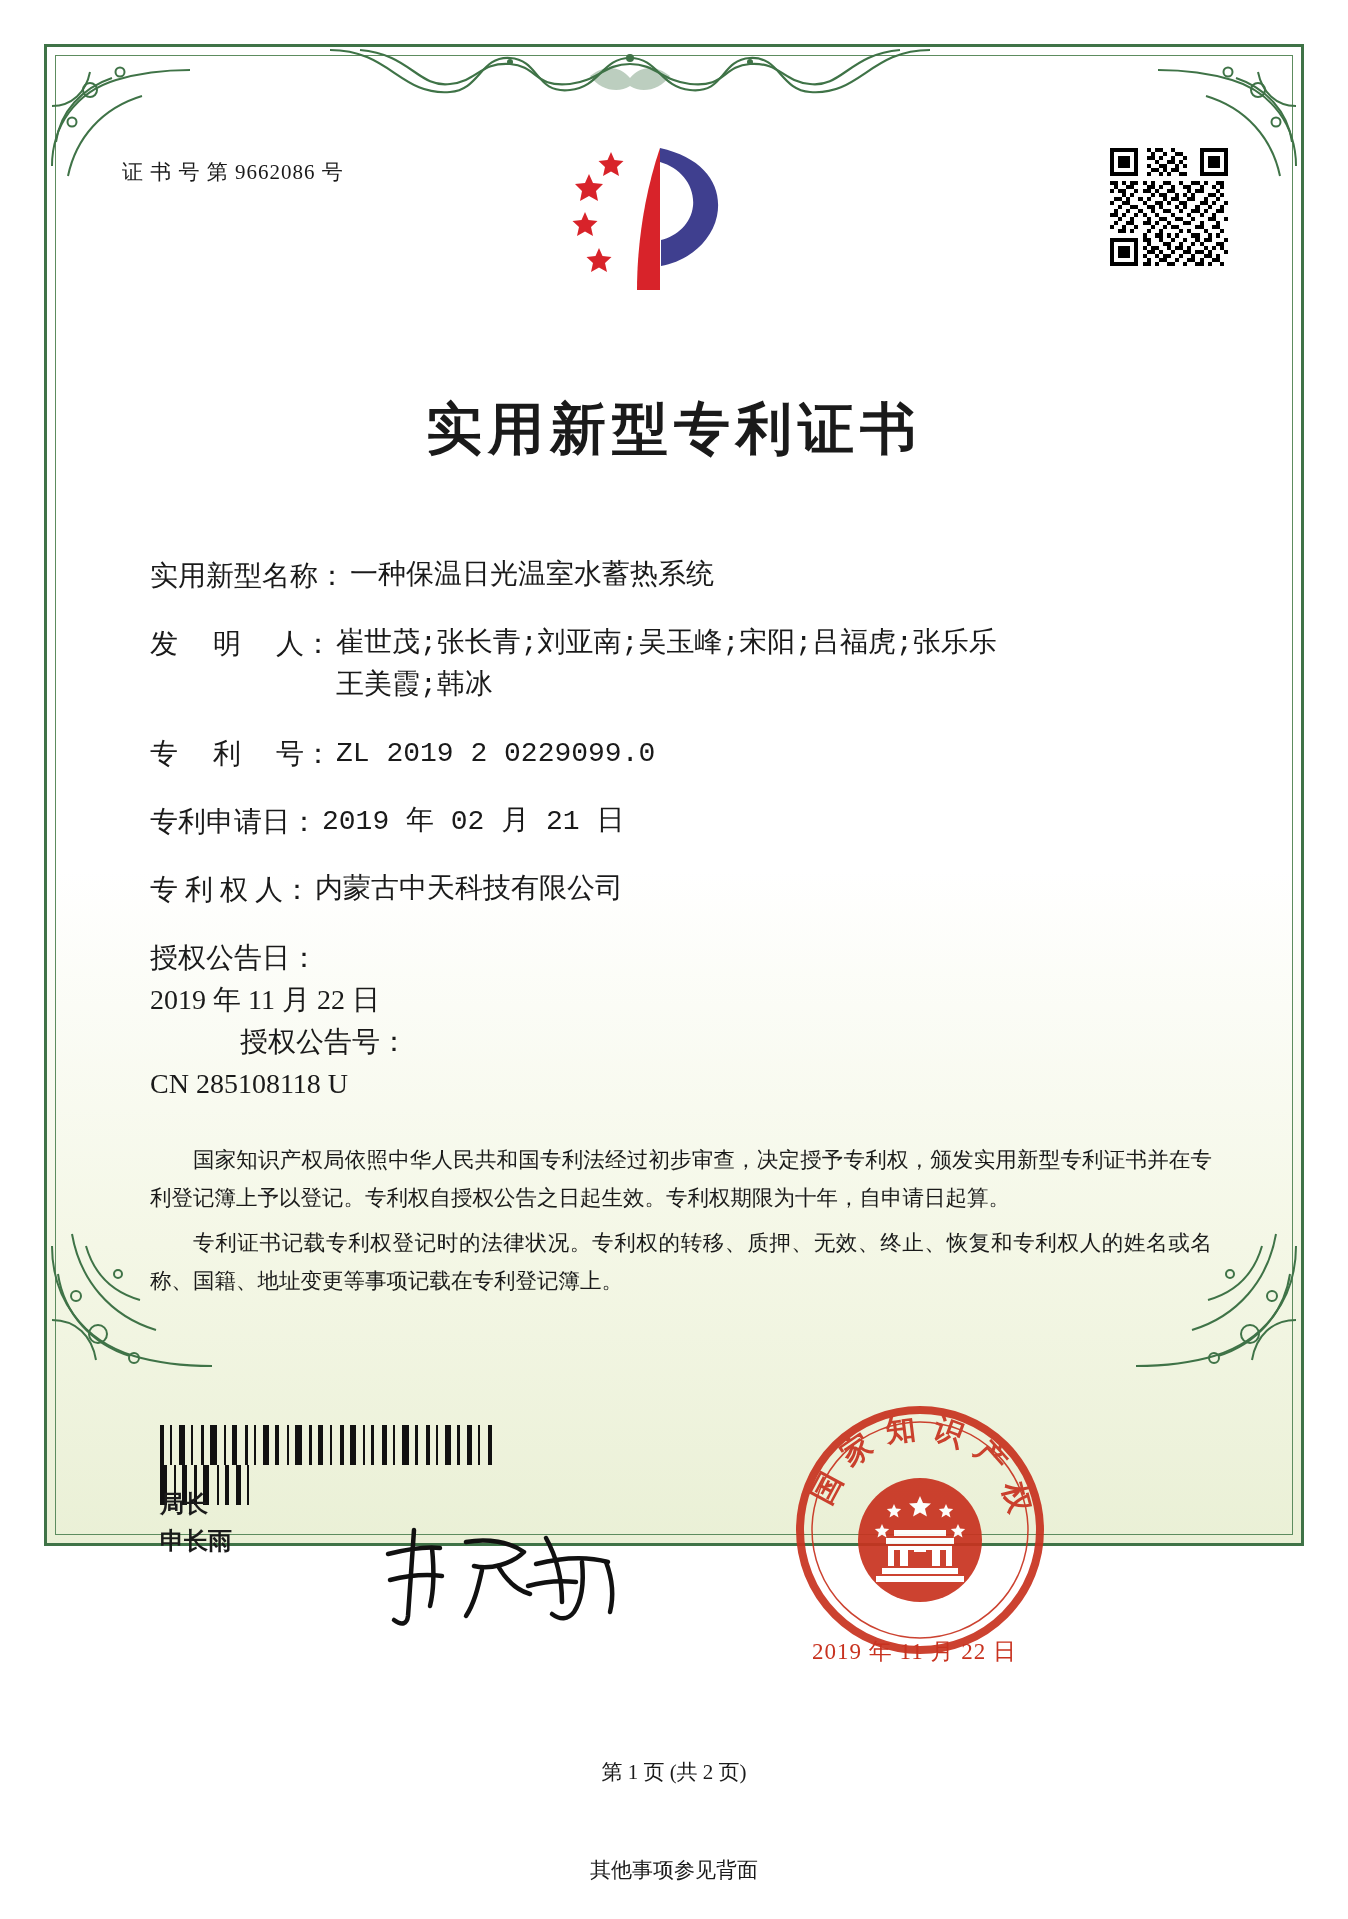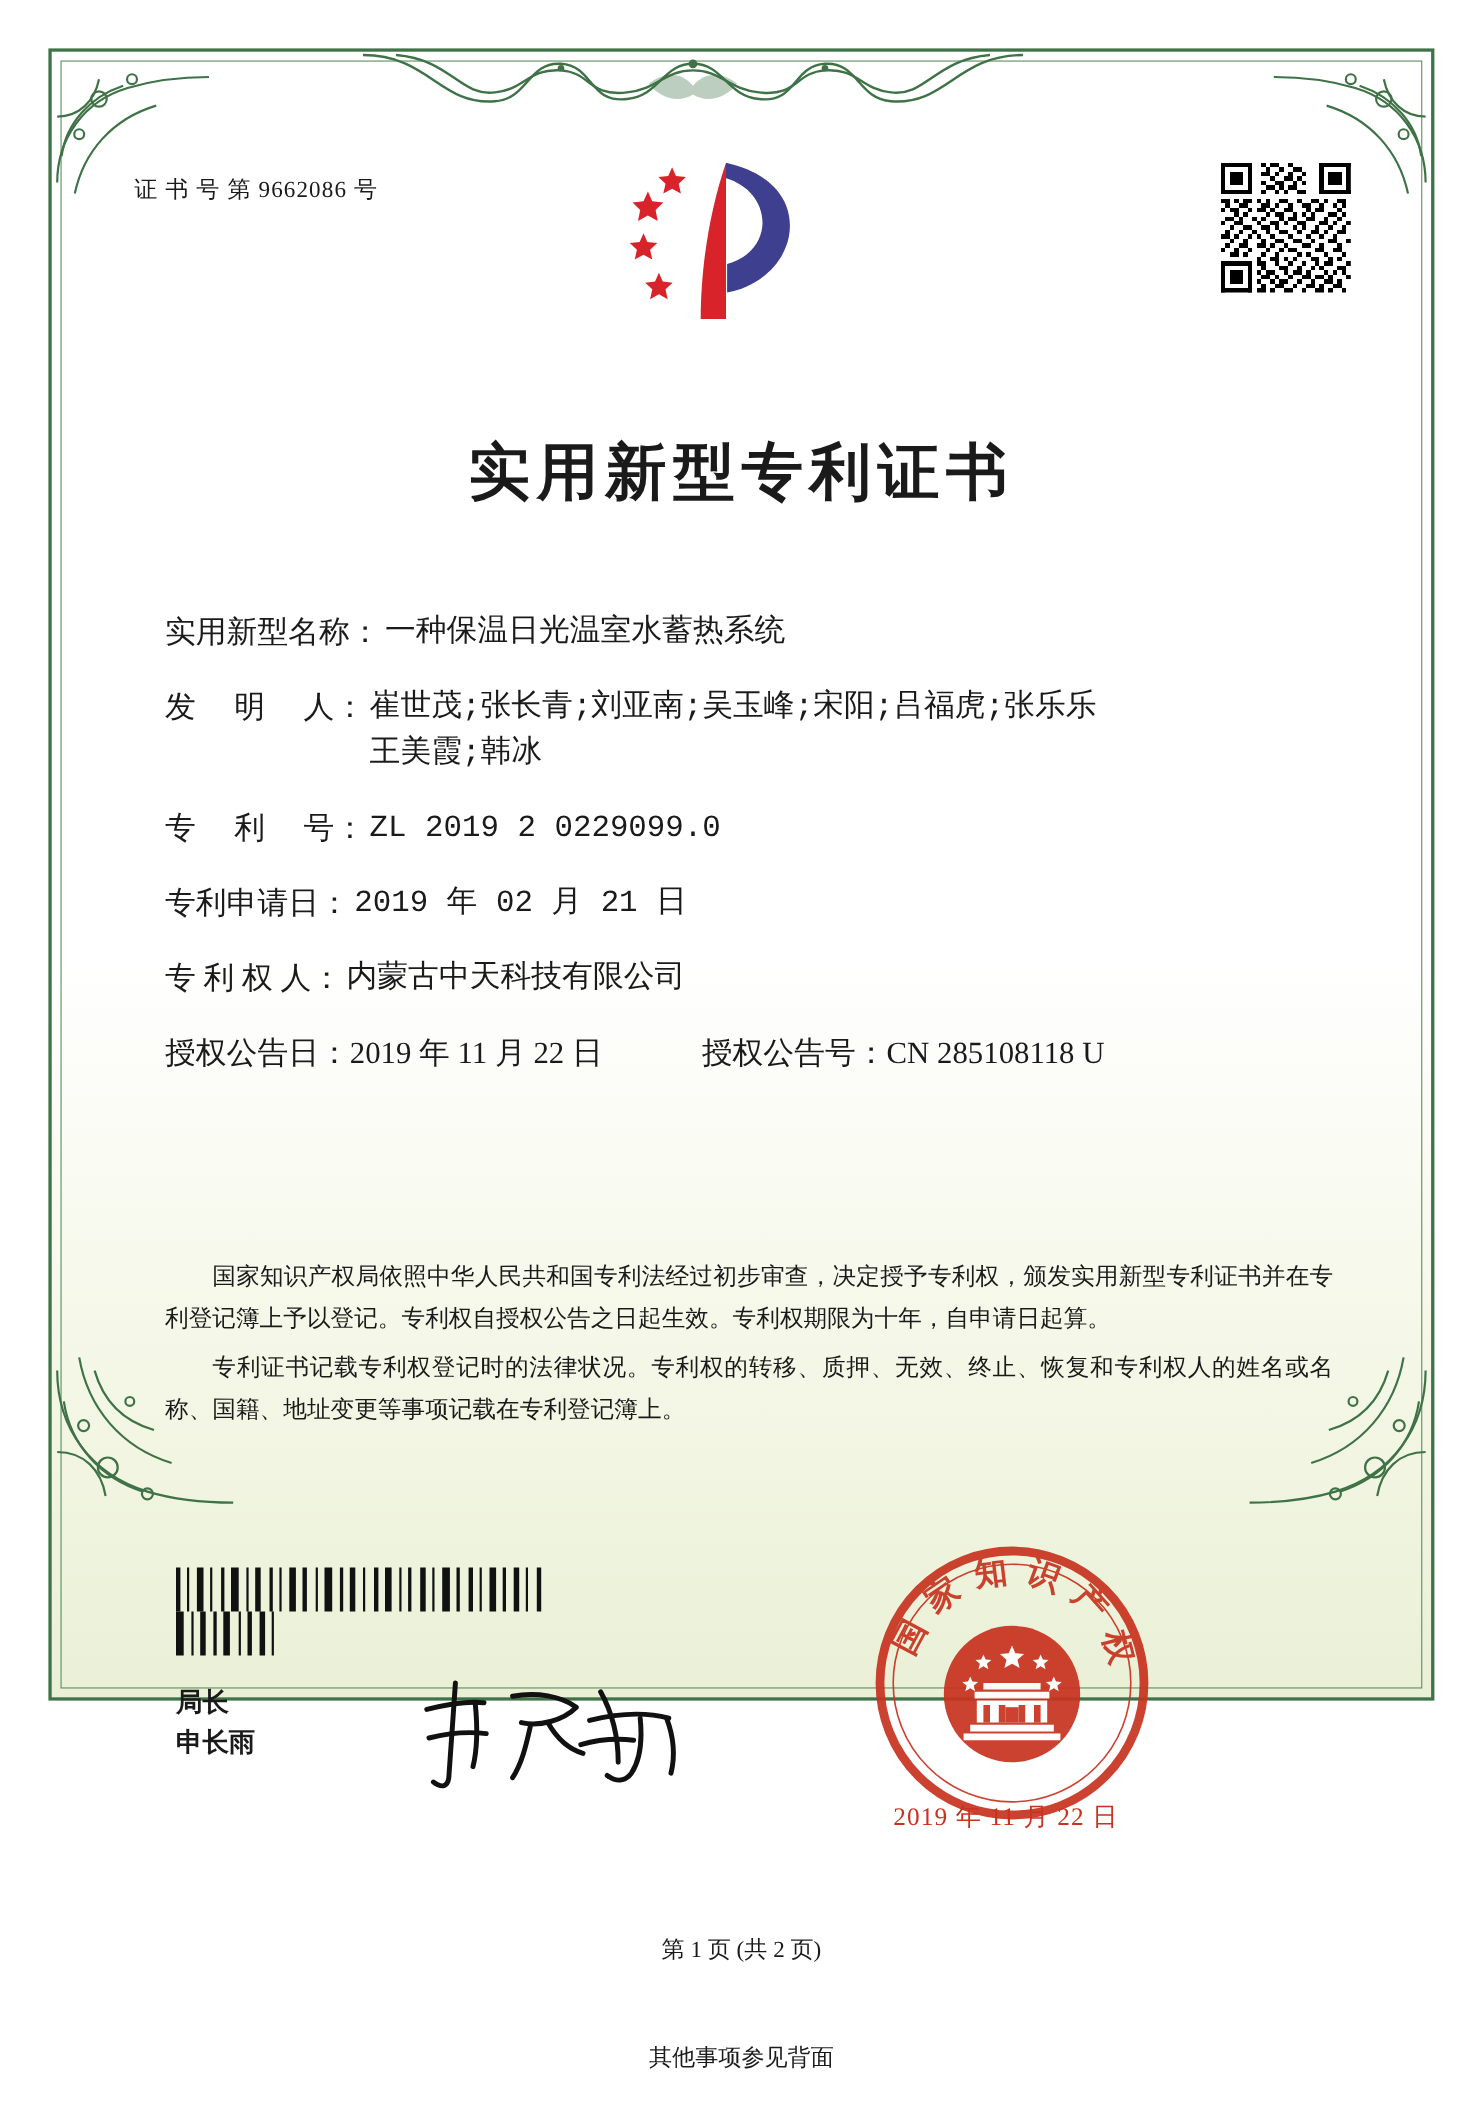--- a/index.html
+++ b/index.html
@@ -115,20 +115,21 @@
     flex: 1 1 auto;
     padding-left: 4px;
     font-family: Liberation Mono, monospace;
   }
   .field-value .cont {
     display: block;
   }
   .row-inline {
     display: flex;
     margin-bottom: 26px;
+    flex-direction: column;
   }
   .row-inline .seg2 {
     margin-left: 90px;
   }
 
   
   .paras {
     position: absolute;
     left: 150px;
     top: 1142px;
@@ -154,21 +155,21 @@
     display: inline-block;
     background: #111;
     height: 100%;
     vertical-align: top;
   }
 
   
   .sig-label {
     position: absolute;
     left: 160px;
-    top: 1530px;
+    top: 1486px;
     font-size: 24px;
     line-height: 1.55;
     font-weight: 600;
   }
   .sig-hand {
     position: absolute;
     left: 370px;
     top: 1520px;
     width: 280px;
     height: 110px;

